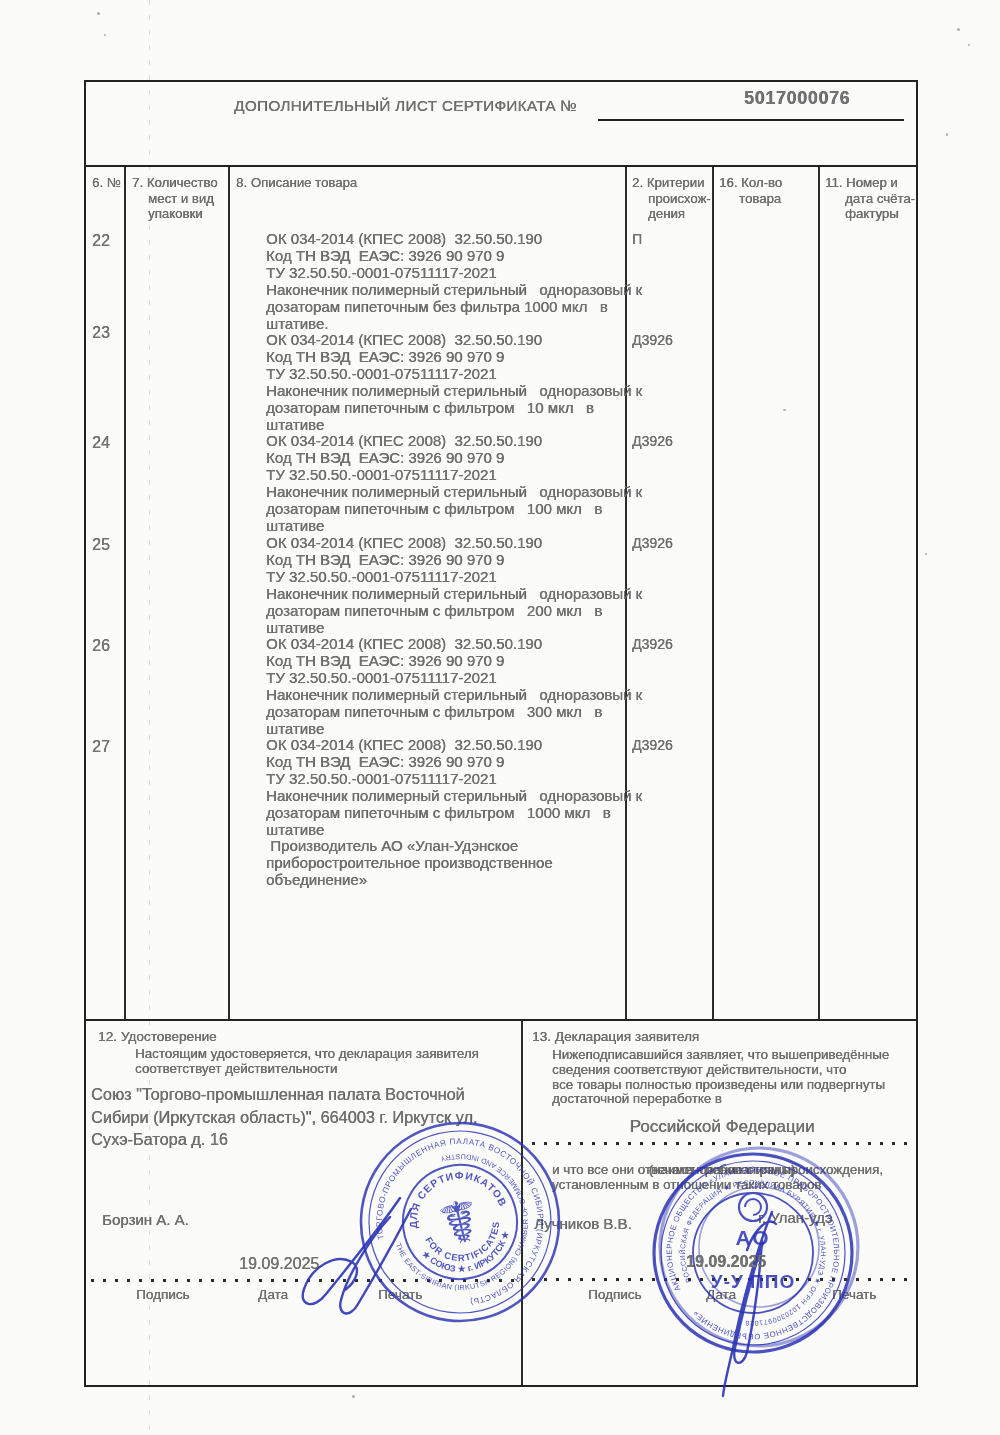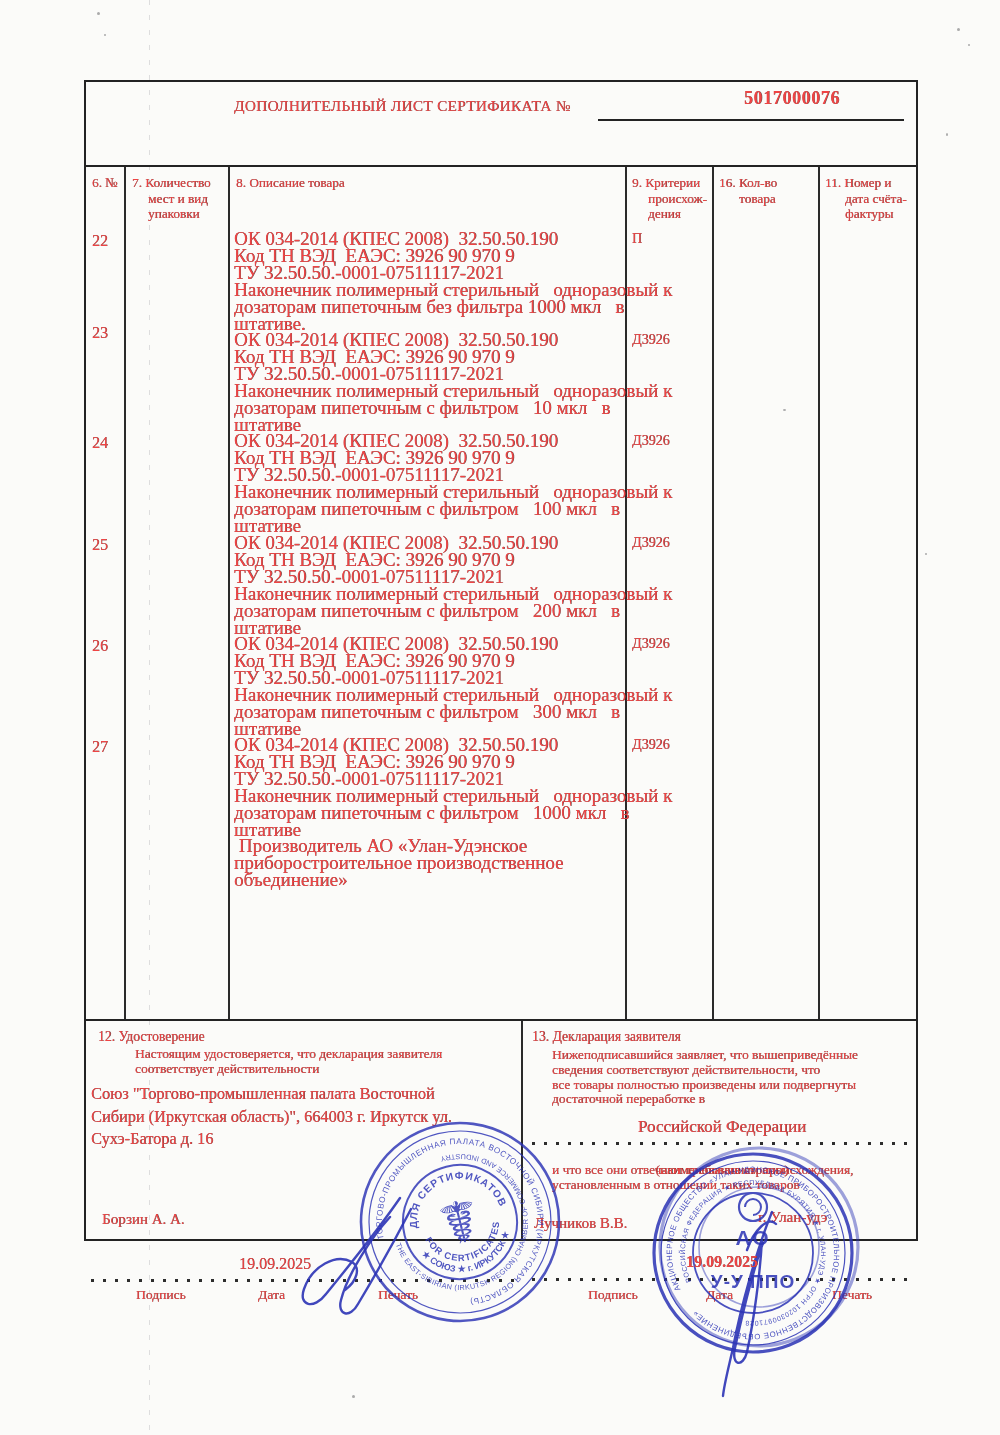--- a/index.html
+++ b/index.html
@@ -8,32 +8,32 @@
     background:#fbfbf9;
     font-family:"Liberation Sans", sans-serif;
     color:#1b1b1b;
     position:relative;
     overflow:hidden;
   }
   #page{position:relative;width:1000px;height:1435px;}
   .abs{position:absolute;}
   .pre{white-space:pre;}
   .hang{white-space:pre;}
-  .ink{color:#ef4444;text-shadow:0.35px 0 0 rgba(20,20,20,.75);font-family:Liberation Serif, serif;}
+  .ink{color:#737373;text-shadow:0.35px 0 0 rgba(20,20,20,.75);}
   .box{border:2px solid #232323;box-sizing:border-box;background:transparent;}
   .vline{position:absolute;top:0;bottom:0;width:1.6px;background:#2a2a2a;}
   .dotline{position:absolute;height:3px;background:repeating-linear-gradient(90deg,#2d2d2d 0 3px,transparent 3px 12px);}
   .foldline{
     position:absolute;left:149px;top:0;width:1.4px;height:1435px;
     background:repeating-linear-gradient(180deg,rgba(40,40,55,.14) 0 5px,transparent 5px 15px);
     z-index:0;
   }
   .tbl-hdr{font-size:13.2px;line-height:15.5px;}
   .row-num{font-size:16px;}
-  .row-desc{font-size:19px;line-height:16.9px;}
+  .row-desc{font-size:15px;line-height:16.9px;margin-left:32px;}
   .row-crit{font-size:14px;}
   .sec-title{font-size:13.6px;}
   .sec-body{font-size:13.3px;line-height:14.8px;}
   .org-text{font-size:16.3px;line-height:22.5px;}
   .country{font-size:17px;}
   .signer{font-size:15px;}
   .datefield{font-size:16px;}
   .siglabel{font-size:13.5px;}
   .speck{position:absolute;background:rgba(70,70,75,.45);border-radius:50%;}
   svg text{font-family:"Liberation Sans", sans-serif;}
@@ -67,21 +67,21 @@
     <div class="vline" style="left:142px;"></div>
     <div class="vline" style="left:539px;"></div>
     <div class="vline" style="left:626px;"></div>
     <div class="vline" style="left:732px;"></div>
 
     <div class="abs ink tbl-hdr" style="left:6px;top:8px;">6. №</div>
     <div class="abs ink tbl-hdr hang" style="left:46px;top:8px;padding-left:16px;text-indent:-16px;">7. Количество
 мест и вид
 упаковки</div>
     <div class="abs ink tbl-hdr" style="left:150px;top:8px;">8. Описание товара</div>
-    <div class="abs ink tbl-hdr hang" style="left:546px;top:8px;padding-left:16px;text-indent:-16px;">9. Критерии
+    <div class="abs ink tbl-hdr hang" style="left:546px;top:8px;padding-left:16px;text-indent:-16px;">2. Критерии
 происхож-
 дения</div>
     <div class="abs ink tbl-hdr hang" style="left:633px;top:8px;padding-left:20px;text-indent:-20px;">16. Кол-во
 товара</div>
     <div class="abs ink tbl-hdr hang" style="left:739px;top:8px;padding-left:20px;text-indent:-20px;">11. Номер и
 дата счёта-
 фактуры</div>
 
     <div class="abs ink row-num" style="left:6px;top:65px;">22</div>
     <div class="abs ink row-desc pre" style="left:148px;top:64px;">ОК 034-2014 (КПЕС 2008)  32.50.50.190
@@ -134,21 +134,21 @@
 ТУ 32.50.50.-0001-07511117-2021
 Наконечник полимерный стерильный   одноразовый к
 дозаторам пипеточным с фильтром   1000 мкл   в
 штативе
  Производитель АО «Улан-Удэнское
 приборостроительное производственное
 объединение»</div>
     <div class="abs ink row-crit" style="left:546px;top:570px;">Д3926</div>
   </div>
 
-  <div class="abs box" style="left:84px;top:1021px;width:834px;height:220px;border-top:none;">
+  <div class="abs box" style="left:84px;top:1021px;width:834px;height:366px;border-top:none;">
     <div class="vline" style="left:435px;"></div>
 
     <div class="abs ink sec-title" style="left:12px;top:8px;">12. Удостоверение</div>
     <div class="abs ink sec-body pre understamp" style="left:49px;top:26px;">Настоящим удостоверяется, что декларация заявителя
 соответствует действительности</div>
     <div class="abs ink org-text pre understamp" style="left:5px;top:62px;">Союз "Торгово-промышленная палата Восточной
 Сибири (Иркутская область)", 664003 г. Иркутск ул.
 Сухэ-Батора д. 16</div>
     <div class="abs ink signer understamp" style="left:16px;top:190px;">Борзин А. А.</div>
     <div class="abs ink datefield overstamp" style="left:153px;top:234px;">19.09.2025</div>

